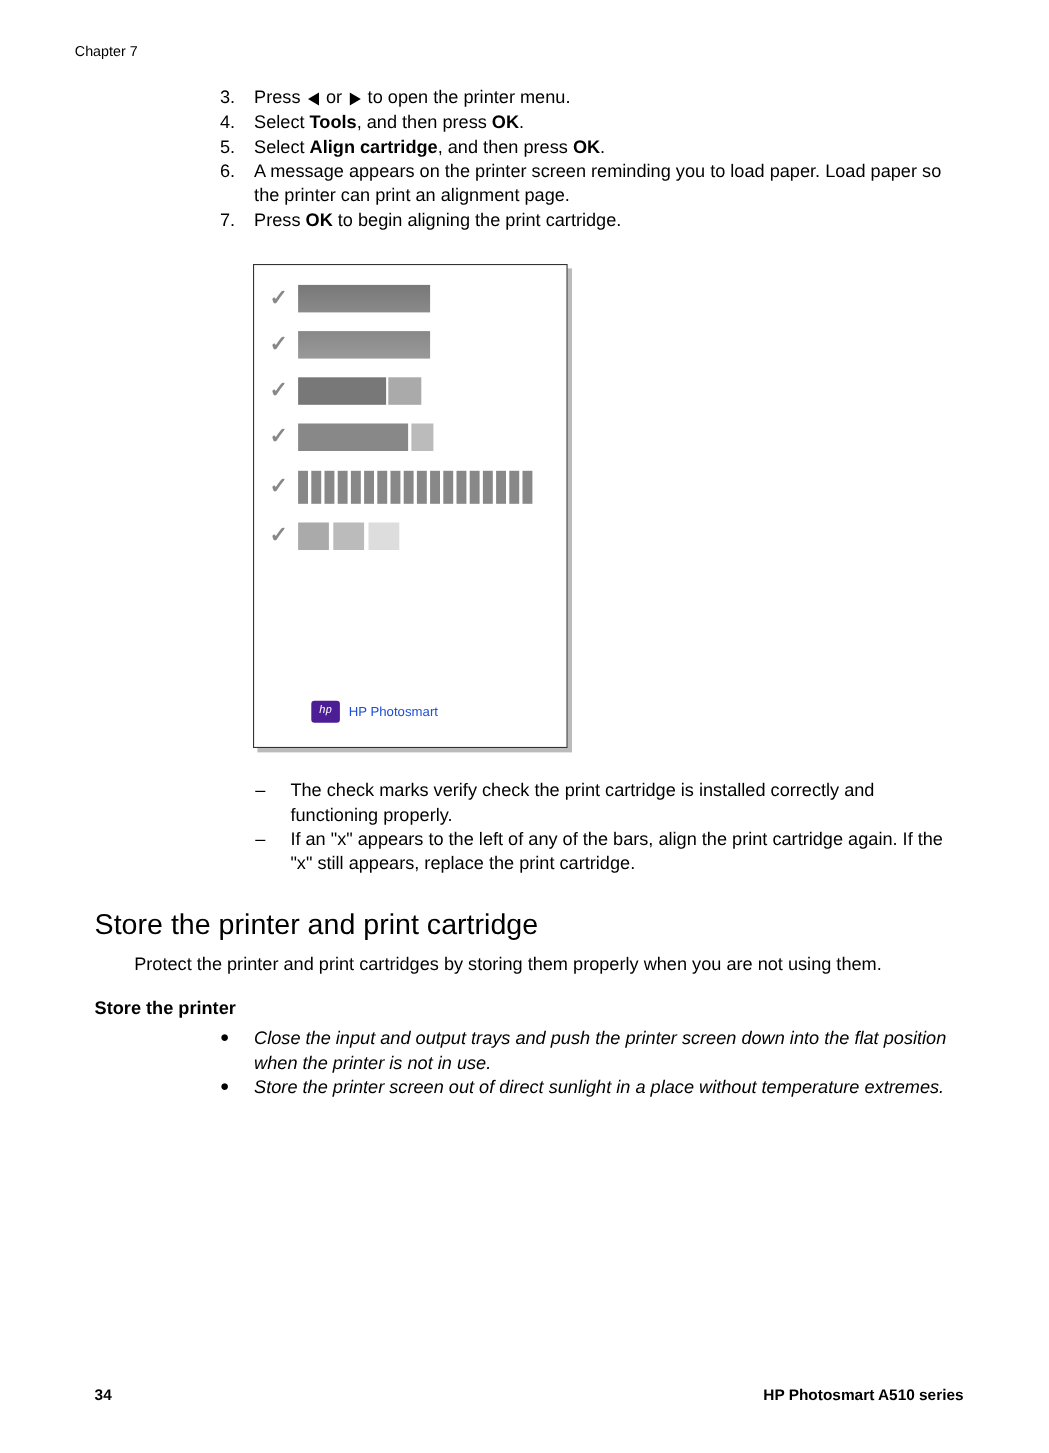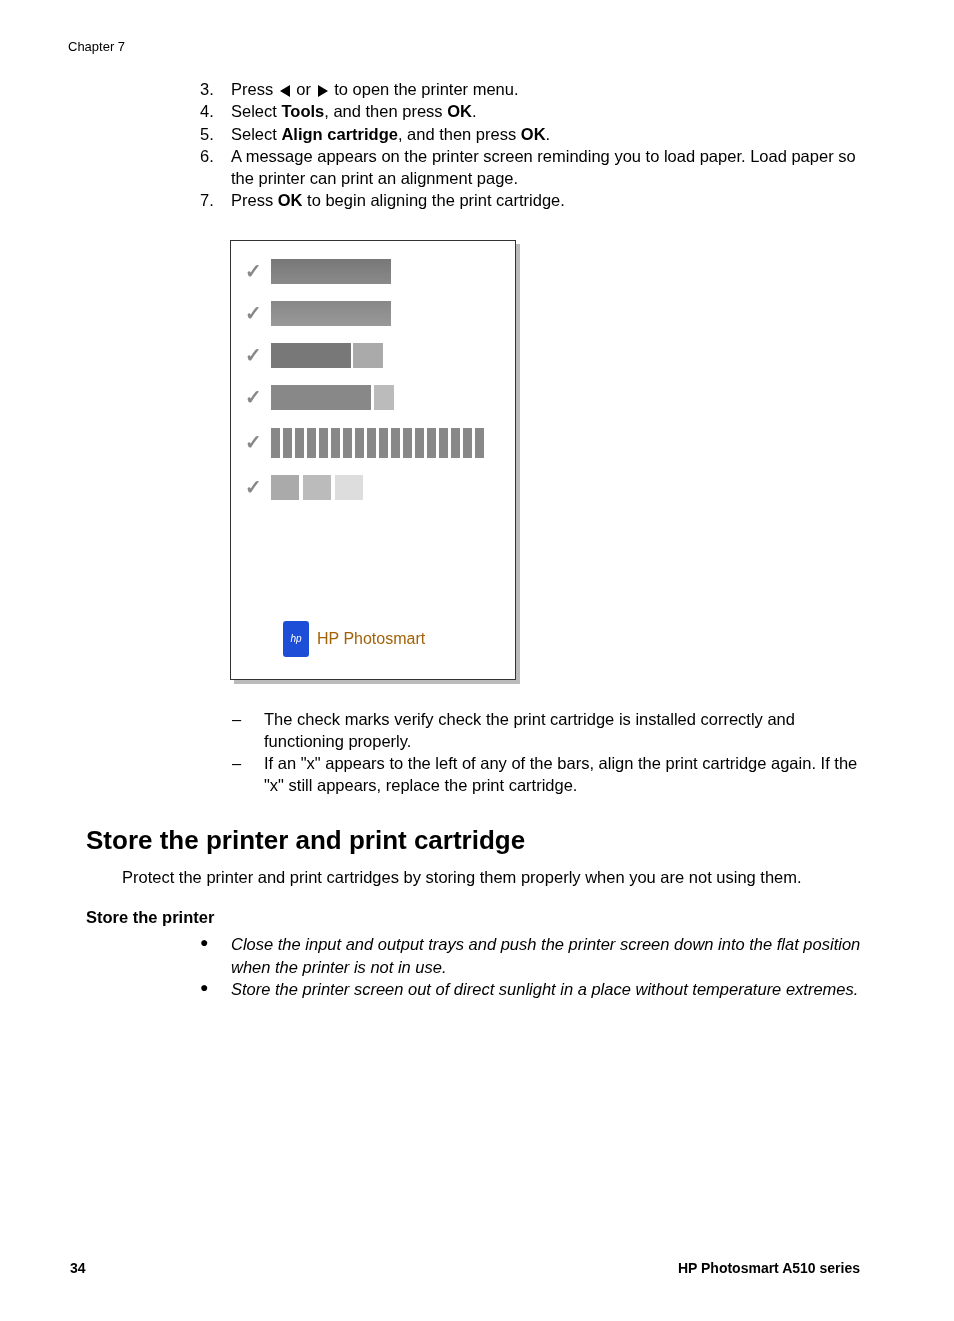--- a/index.html
+++ b/index.html
@@ -106,49 +106,50 @@
     .hp-logo-row {
       position: absolute;
       bottom: 22px;
       left: 52px;
       display: flex;
       align-items: center;
       gap: 8px;
     }
     .hp-logo {
       width: 26px;
-      height: 36px;
-      background: #1d4ed8;
+      height: 20px;
+      background: #4c1d95;
       border-radius: 3px;
       color: #fff;
       font-size: 10px;
       font-style: italic;
       display: flex;
       align-items: center;
       justify-content: center;
+      font-family: Liberation Mono, monospace;
     }
     .hp-text {
-      font-size: 16px;
-      color: #a16207;
+      font-size: 12px;
+      color: #1d4ed8;
     }
     .dash-list {
       margin-left: 146px;
       margin-top: 4px;
     }
     .dash-item {
       display: flex;
     }
     .dash-mark {
       width: 32px;
       flex-shrink: 0;
     }
     .dash-text { flex: 1; }
     h1.section-title {
       font-size: 26px;
-      font-weight: bold;
+      font-weight: normal;
       margin-top: 26px;
       margin-bottom: 8px;
     }
     .body-para {
       margin-left: 36px;
       margin-bottom: 10px;
     }
     h2.sub-title {
       font-size: 16.5px;
       font-weight: bold;
@@ -164,21 +165,21 @@
     }
     .bullet-mark {
       width: 31px;
       flex-shrink: 0;
       font-size: 14px;
     }
     .bullet-text { flex: 1; font-style: italic; }
     .footer {
       position: absolute;
       bottom: 43px;
-      left: 70px;
+      left: 86px;
       width: 790px;
       display: flex;
       justify-content: space-between;
       font-size: 14px;
       font-weight: bold;
     }
   </style>
 </head>
 <body>
 

